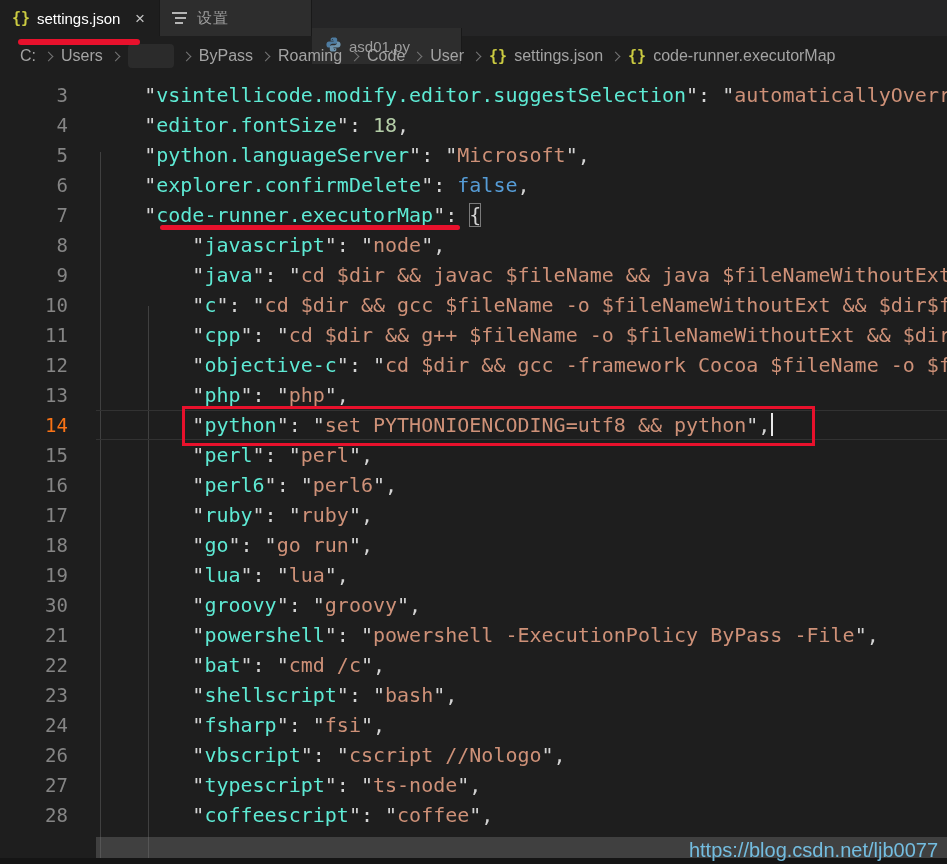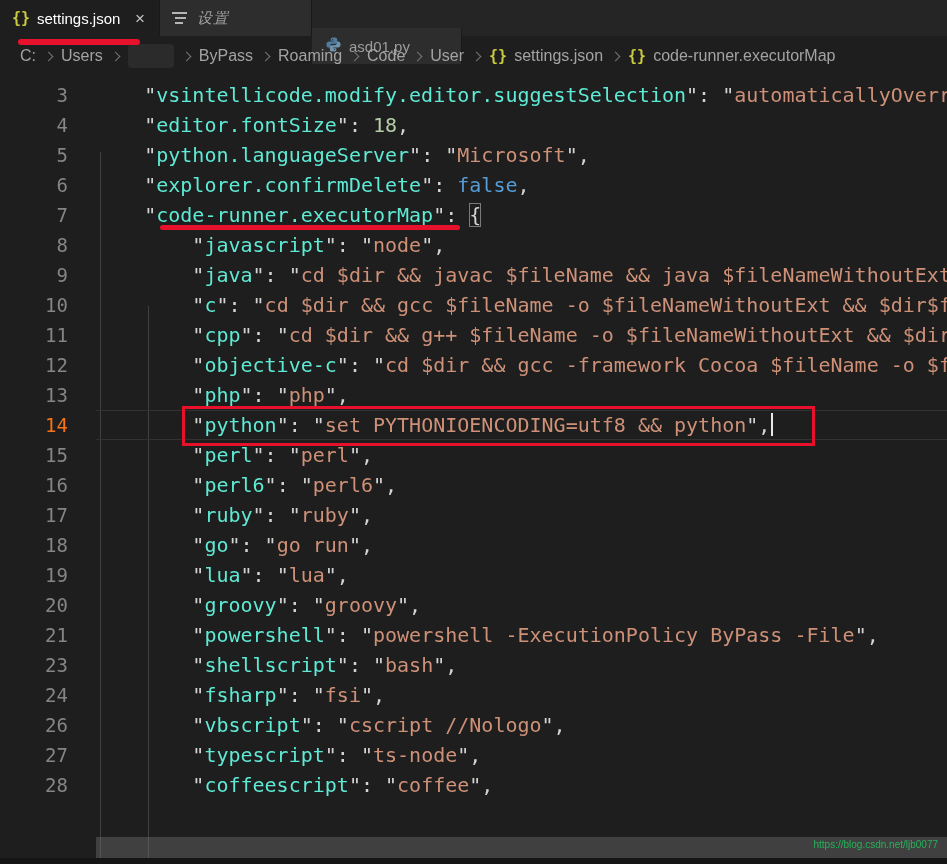--- a/index.html
+++ b/index.html
@@ -17,21 +17,21 @@
     padding:0 12px; height:36px;
     background:#2d2d2d; border-right:1px solid #191919;
     font-size:15px; color:#9d9d9d; cursor:pointer;
   }
   .tab.active { background:#1e1e1e; color:#ffffff; }
   .tab .ticon { width:18px; text-align:center; flex:0 0 auto; }
   .json-braces { color:#cbcb41; font-family:"DejaVu Sans Mono", monospace; font-weight:bold; font-size:15px; }
   .tab1 { width:160px; }
   .tab2 { width:152px; }
   .tab3 { width:150px;margin-top:28px; }
-  .tab2 .lbl { font-style:italic; letter-spacing:1px;text-align:center; }
+  .tab2 .lbl { letter-spacing:1px;text-align:center; }
   .close-x { margin-left:auto; color:#c5c5c5; font-size:17px; line-height:1; padding:1px 2px; border-radius:3px; }
   
   .list-icon { display:inline-block; width:16px; }
   .list-icon i { display:block; height:2px; background:#b5b5b5; margin:3px 0; }
   .list-icon i:nth-child(1){ width:15px; }
   .list-icon i:nth-child(2){ width:11px; margin-left:3px; }
   .list-icon i:nth-child(3){ width:8px;  margin-left:3px; }
   
   .breadcrumb {
     height:40px; background:#1e1e1e; display:flex; align-items:center;
@@ -77,21 +77,21 @@
   .tab-underline   { left:18px;  top:39px;  width:122px; height:6px; background:#e8112c; border-radius:3px; }
   .key-underline   { left:160px; top:225px; width:300px; height:5px; background:#e8112c; border-radius:2.5px; }
   .red-box { left:182px; top:406px; width:633px; height:40px; border:3px solid #e8112c; background:transparent; }
   
   .hscrollbar {
     position:absolute; left:96px; top:837px; width:851px; height:21px;
     background:rgba(121,121,121,0.38); z-index:20; cursor:pointer;
   }
   .watermark {
     position:absolute; right:9px; top:839px; z-index:25;
-    font-size:10px; color:#22c55e; opacity:0.85;
+    font-size:20px; color:#7dd3fc; opacity:0.85;
   }
   .bottom-strip { position:absolute; left:0; top:858px; width:947px; height:6px; background:#151515; }
   
   .py-icon { width:17px; height:17px; }
 </style>
 </head>
 <body>
 
 <div class="tabbar">
   <div class="tab tab1 active">
@@ -224,26 +224,30 @@
       </div>
       <div class="row">
         <span class="ln">18</span>
         <span class="code"><span class="tok-p">        </span><span class="tok-p">"</span><span class="tok-key">go</span><span class="tok-p">"</span><span class="tok-p">: </span><span class="tok-p">"</span><span class="tok-str">go run</span><span class="tok-p">"</span><span class="tok-p">,</span></span>
       </div>
       <div class="row">
         <span class="ln">19</span>
         <span class="code"><span class="tok-p">        </span><span class="tok-p">"</span><span class="tok-key">lua</span><span class="tok-p">"</span><span class="tok-p">: </span><span class="tok-p">"</span><span class="tok-str">lua</span><span class="tok-p">"</span><span class="tok-p">,</span></span>
       </div>
       <div class="row">
-        <span class="ln">20</span>
+        <span class="ln">30</span>
         <span class="code"><span class="tok-p">        </span><span class="tok-p">"</span><span class="tok-key">groovy</span><span class="tok-p">"</span><span class="tok-p">: </span><span class="tok-p">"</span><span class="tok-str">groovy</span><span class="tok-p">"</span><span class="tok-p">,</span></span>
       </div>
       <div class="row">
         <span class="ln">21</span>
         <span class="code"><span class="tok-p">        </span><span class="tok-p">"</span><span class="tok-key">powershell</span><span class="tok-p">"</span><span class="tok-p">: </span><span class="tok-p">"</span><span class="tok-str">powershell -ExecutionPolicy ByPass -File</span><span class="tok-p">"</span><span class="tok-p">,</span></span>
+      </div>
+      <div class="row">
+        <span class="ln">22</span>
+        <span class="code"><span class="tok-p">        </span><span class="tok-p">"</span><span class="tok-key">bat</span><span class="tok-p">"</span><span class="tok-p">: </span><span class="tok-p">"</span><span class="tok-str">cmd /c</span><span class="tok-p">"</span><span class="tok-p">,</span></span>
       </div>
       <div class="row">
         <span class="ln">23</span>
         <span class="code"><span class="tok-p">        </span><span class="tok-p">"</span><span class="tok-key">shellscript</span><span class="tok-p">"</span><span class="tok-p">: </span><span class="tok-p">"</span><span class="tok-str">bash</span><span class="tok-p">"</span><span class="tok-p">,</span></span>
       </div>
       <div class="row">
         <span class="ln">24</span>
         <span class="code"><span class="tok-p">        </span><span class="tok-p">"</span><span class="tok-key">fsharp</span><span class="tok-p">"</span><span class="tok-p">: </span><span class="tok-p">"</span><span class="tok-str">fsi</span><span class="tok-p">"</span><span class="tok-p">,</span></span>
       </div>
       <div class="row">

